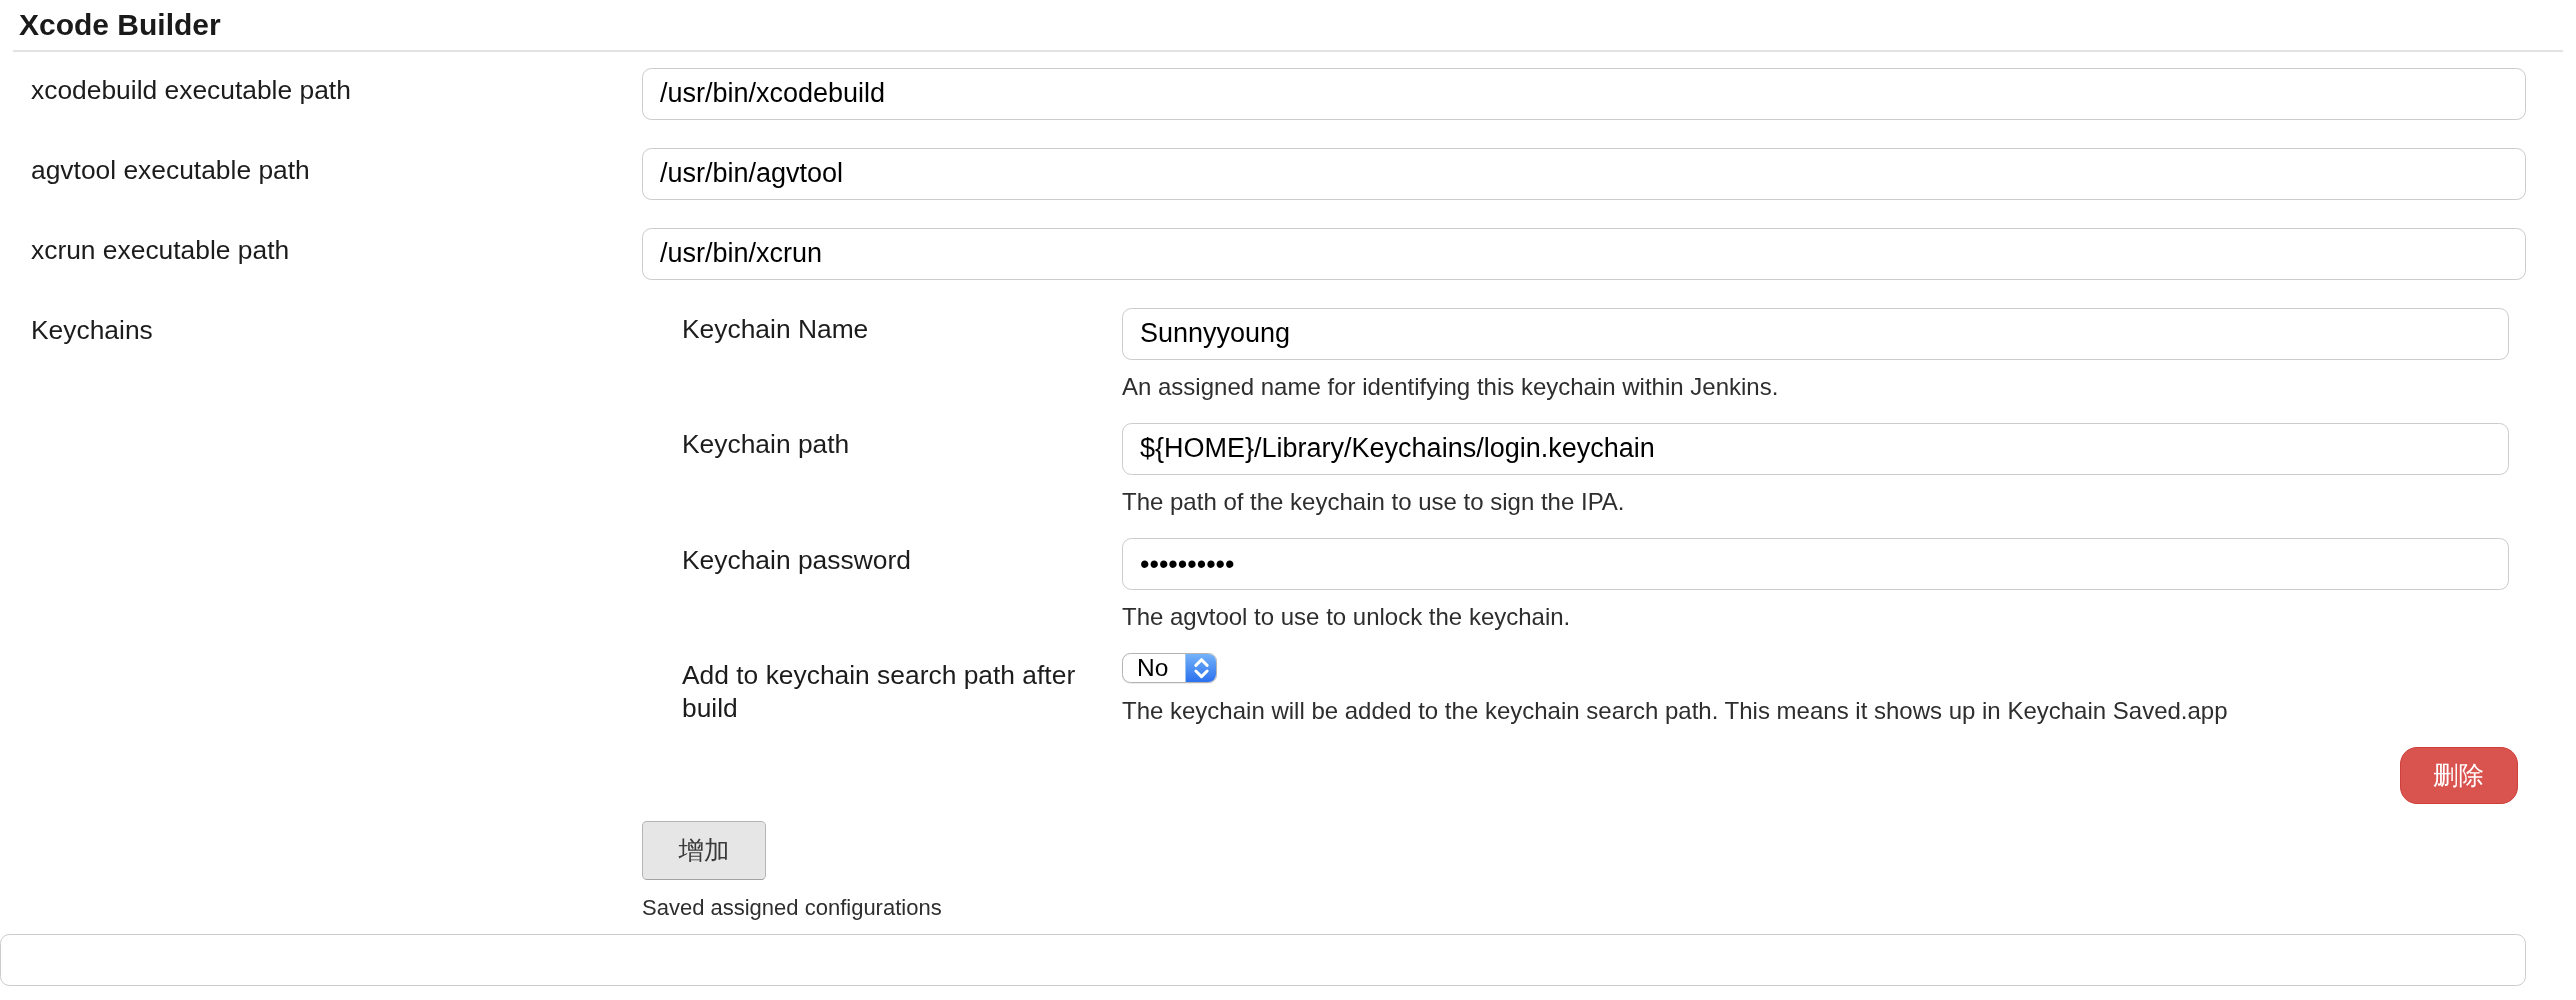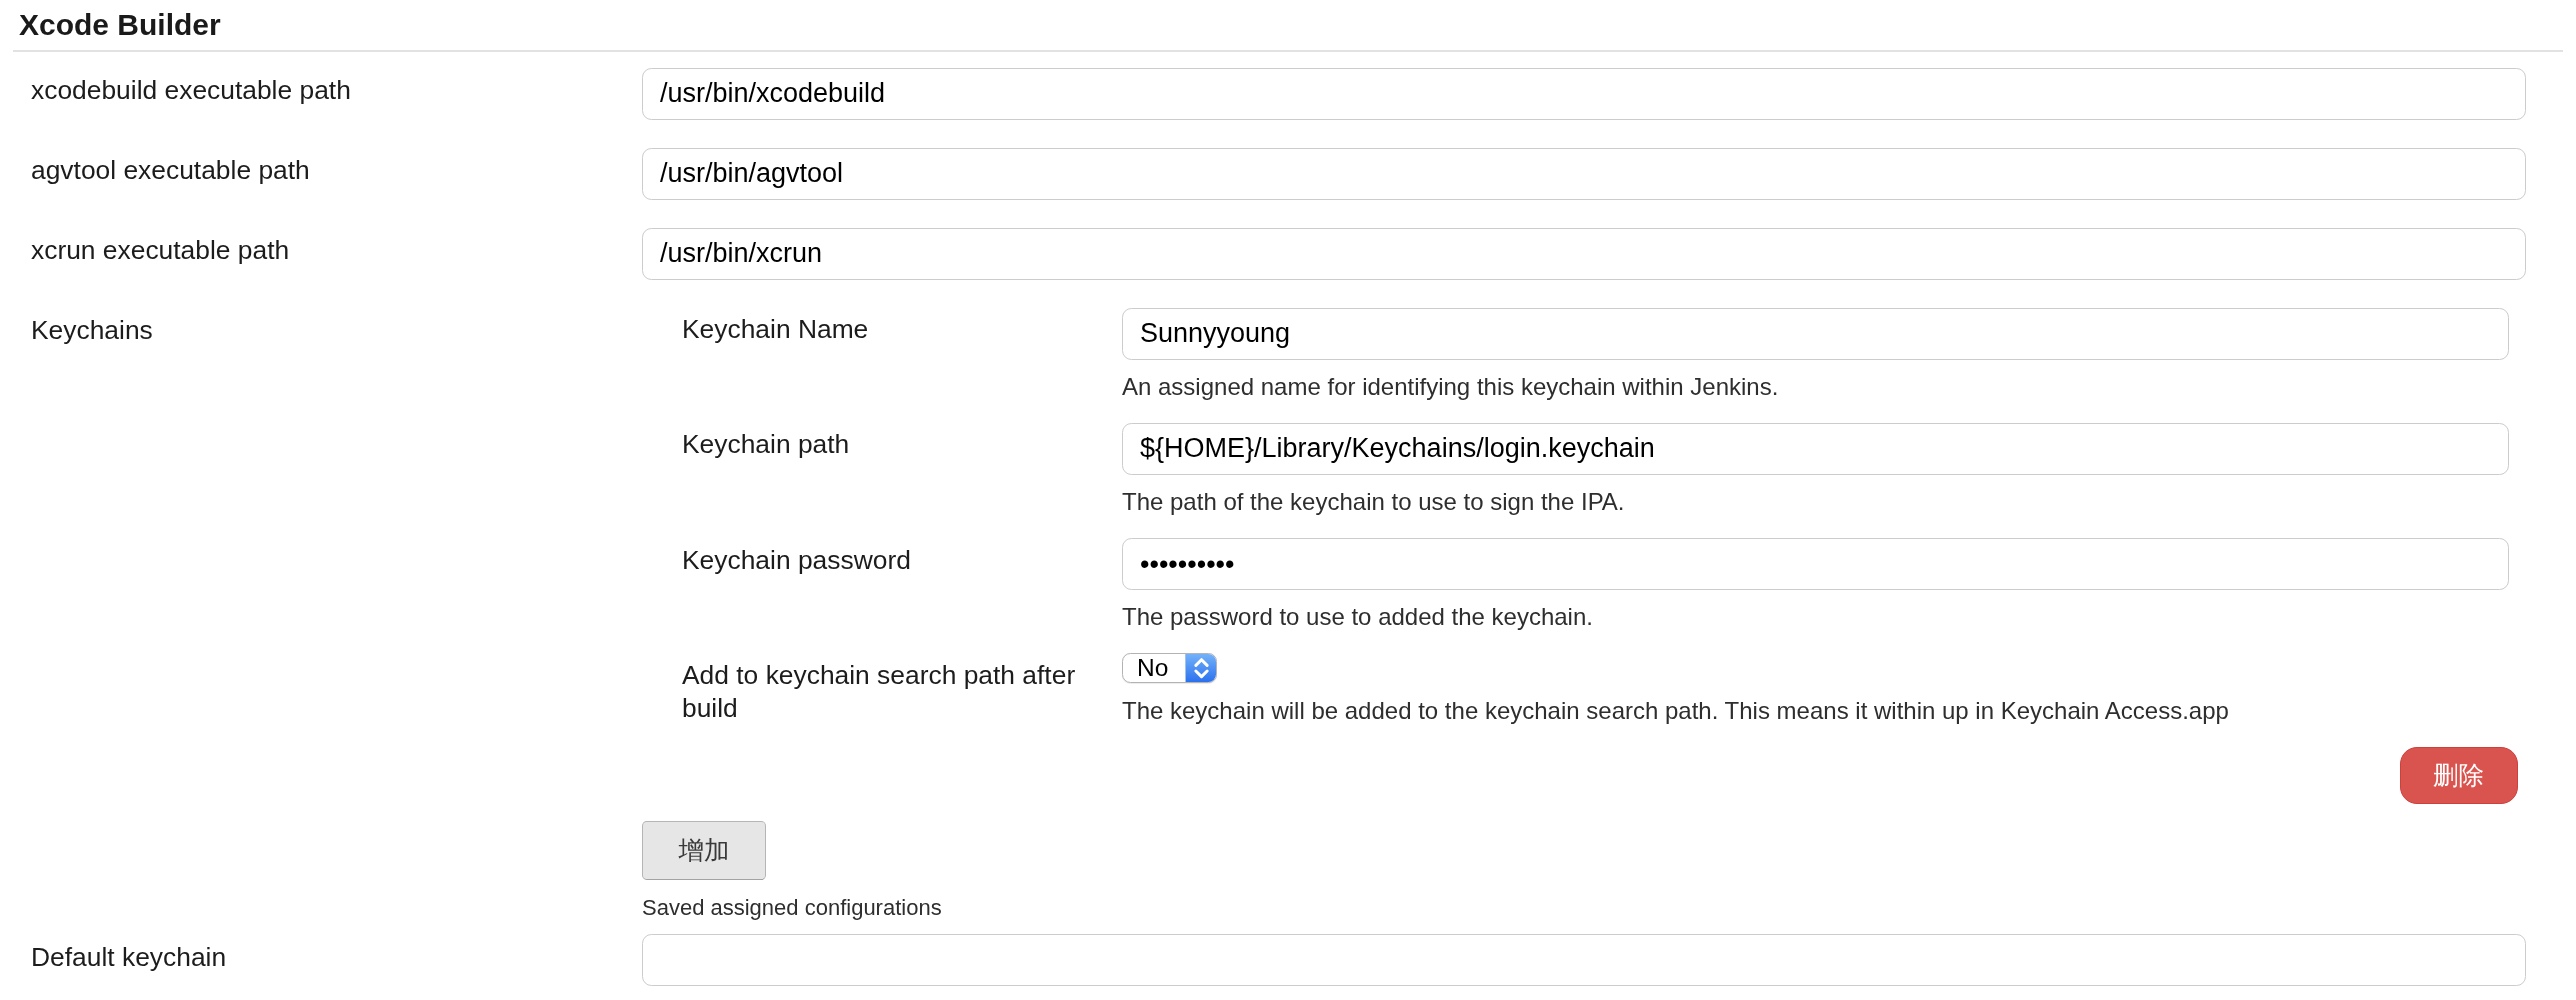--- a/index.html
+++ b/index.html
@@ -129,57 +129,56 @@
         <div class="kc-content">
           <input type="text" class="text-input" value="${HOME}/Library/Keychains/login.keychain" style="">
           <div class="help">The path of the keychain to use to sign the IPA.</div>
         </div>
       </div>
 
       <div class="kc-row">
         <div class="kc-label">Keychain password</div>
         <div class="kc-content">
           <input type="text" class="text-input" value="••••••••••" style="">
-          <div class="help">The password to use to added the keychain.</div>
+          <div class="help">The agvtool to use to unlock the keychain.</div>
         </div>
       </div>
 
       <div class="kc-row">
         <div class="kc-label">Add to keychain search path after build</div>
         <div class="kc-content">
           <div class="select">
             <span class="select-value">No</span>
             <span class="select-stepper">
               <svg width="19" height="26.4" viewBox="0 0 20 28" aria-hidden="true">
                 <path d="M4 11 L10 5 L16 11" stroke="#ffffff" stroke-width="3.2" fill="none" stroke-linecap="round" stroke-linejoin="round"></path>
                 <path d="M4 17 L10 23 L16 17" stroke="#ffffff" stroke-width="3.2" fill="none" stroke-linecap="round" stroke-linejoin="round"></path>
               </svg>
             </span>
           </div>
-          <div class="help">The keychain will be added to the keychain search path. This means it within up in Keychain Access.app</div>
+          <div class="help">The keychain will be added to the keychain search path. This means it shows up in Keychain Saved.app</div>
         </div>
       </div>
 
       <div class="kc-delete-row">
         <button class="btn-danger">删除</button>
       </div>
 
     </div>
   </div>
 
   <div class="row row-add">
     <div class="row-label"></div>
     <div class="row-content">
       <button class="btn-default">增加</button>
       <div class="saved-note">Saved assigned configurations</div>
     </div>
   </div>
 
   <div class="row row-default">
-    <div class="row-label">Default keychain</div>
     <div class="row-content">
       <input type="text" class="text-input" value="" style="">
       <div class="help">This will be the system default keychain</div>
     </div>
   </div>
 
 </div>
 
 
 </body></html>

